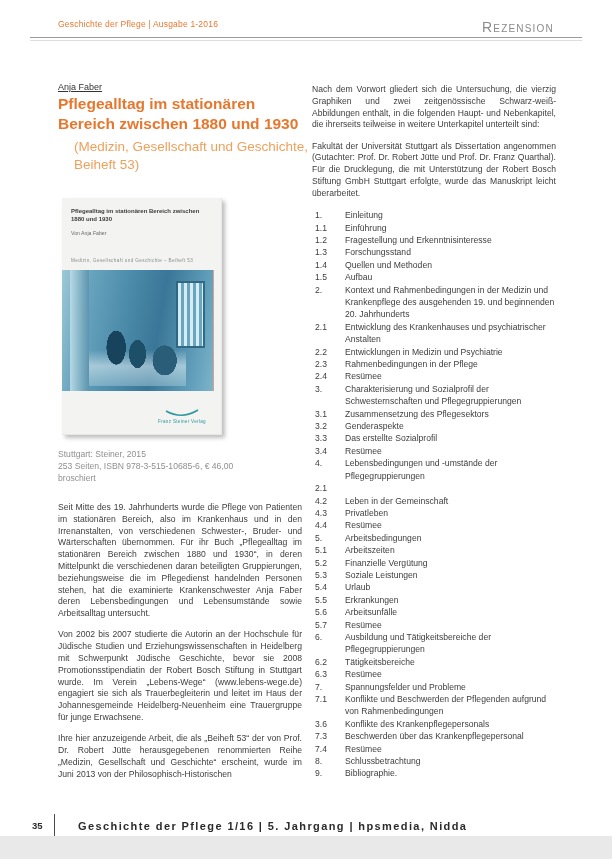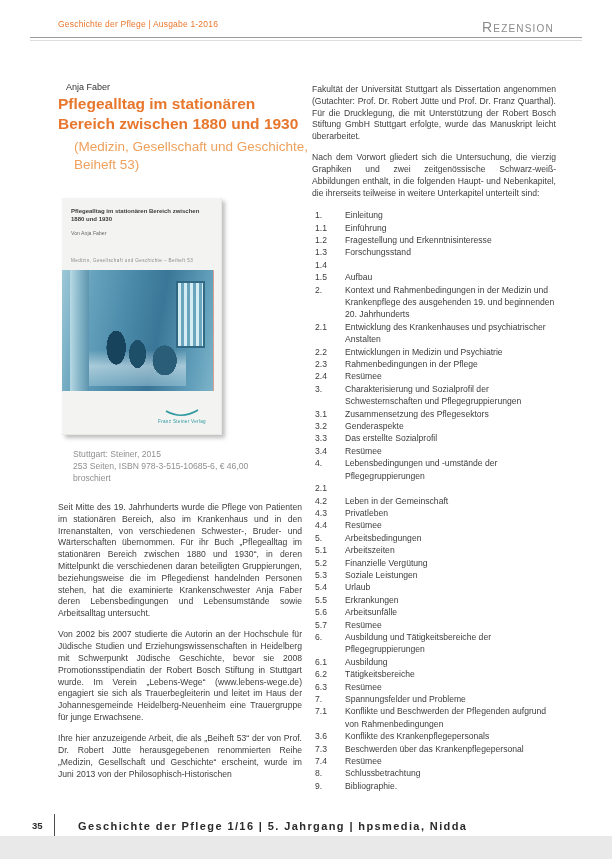--- a/index.html
+++ b/index.html
@@ -15,21 +15,21 @@
     font-family:"Liberation Sans", sans-serif;color:var(--body-ink);
     overflow:hidden;margin:0 auto;
   }
   
   .hdr-left{position:absolute;left:58px;top:19px;font-size:8.5px;color:var(--accent);letter-spacing:.2px;}
   .hdr-right{position:absolute;right:58px;top:19px;font-size:14px;color:#8a8a8a;font-variant:small-caps;letter-spacing:1.2px;}
   .hdr-rule{position:absolute;left:30px;right:30px;top:37px;height:0;border-top:1px solid #9b9b9b;}
   .hdr-rule2{position:absolute;left:30px;right:30px;top:40px;height:0;border-top:1px solid #dedede;}
 
   
-  .author{position:absolute;left:66px;top:82px;width:244px;font-size:9px;color:#333;}
+  .author{position:absolute;left:58px;top:82px;width:244px;font-size:9px;color:#333;text-decoration:underline;}
   .title{position:absolute;left:58px;top:94px;width:250px;font-size:15.5px;line-height:19.5px;font-weight:bold;color:var(--accent);}
   .subtitle{position:absolute;left:74px;top:138px;width:250px;font-size:13.5px;line-height:17.5px;color:var(--accent-light);}
 
   
   .cover{position:absolute;left:62px;top:198px;width:160px;height:237px;background:#f3f3f1;
     box-shadow:2.5px 2.5px 4px rgba(0,0,0,.25), inset -1px -1px 1px rgba(0,0,0,.05);}
   .cover-title{position:absolute;left:9px;top:10px;width:138px;font-size:6px;line-height:7.6px;font-weight:bold;color:#3c3c3c;}
   .cover-author{position:absolute;left:9px;top:32px;width:138px;font-size:5.2px;line-height:6.4px;color:#6b6b6b;}
   .cover-series{position:absolute;left:9px;top:60px;width:138px;font-size:4.6px;color:#8c8c8c;letter-spacing:.4px;white-space:nowrap;overflow:hidden;}
   .cover-photo{position:absolute;left:0;top:72px;width:151px;height:121px;
@@ -44,21 +44,21 @@
     background:
       radial-gradient(ellipse 16% 34% at 28% 52%, #17445c 0 62%, transparent 63%),
       radial-gradient(ellipse 14% 28% at 50% 60%, #1d4f68 0 62%, transparent 63%),
       radial-gradient(ellipse 20% 30% at 78% 68%, #2a5e78 0 62%, transparent 63%),
       linear-gradient(180deg, transparent 55%, rgba(230,243,247,.55) 75%, rgba(160,200,216,.5) 100%);}
   .cover-logo{position:absolute;right:9px;bottom:11px;width:62px;text-align:center;color:var(--teal);}
   .logo-swoosh{display:block;margin:0 auto 1px auto;}
   .logo-text{font-size:4.6px;line-height:5.4px;letter-spacing:.3px;}
 
   
-  .imprint{position:absolute;left:58px;top:448px;width:244px;font-size:8.6px;line-height:12px;color:var(--muted);margin-left:15px;}
+  .imprint{position:absolute;left:58px;top:448px;width:244px;font-size:8.6px;line-height:12px;color:var(--muted);}
   .imprint p{margin:0;}
 
   
   .col{position:absolute;width:244px;font-size:8.6px;line-height:11.8px;text-align:justify;color:var(--body-ink);}
   .col p{margin:0 0 9.5px 0;}
   #col-left{left:58px;top:502px;height:308px;overflow:hidden;}
   #col-right{left:312px;top:84px;height:726px;overflow:hidden;}
 
   
   .toc{margin-top:3px;padding-left:3px;text-align:left;}
@@ -109,42 +109,43 @@
     </div>
 
   <div class="col" id="col-left">
       <p>Seit Mitte des 19. Jahrhunderts wurde die Pflege von Patienten im stationären Bereich, also im Krankenhaus und in den Irrenanstalten, von verschiedenen Schwester-, Bruder- und Wärterschaften übernommen. Für ihr Buch „Pflegealltag im stationären Bereich zwischen 1880 und 1930“, in deren Mittelpunkt die verschiedenen daran beteiligten Gruppierungen, beziehungsweise die im Pflegedienst handelnden Personen stehen, hat die examinierte Krankenschwester Anja Faber deren Lebensbedingungen und Lebensumstände sowie Arbeitsalltag untersucht.</p>
       <p>Von 2002 bis 2007 studierte die Autorin an der Hochschule für Jüdische Studien und Erziehungswissenschaften in Heidelberg mit Schwerpunkt Jüdische Geschichte, bevor sie 2008 Promotionsstipendiatin der Robert Bosch Stiftung in Stuttgart wurde. Im Verein „Lebens-Wege“ (www.lebens-wege.de) engagiert sie sich als Trauerbegleiterin und leitet im Haus der Johannesgemeinde Heidelberg-Neuenheim eine Trauergruppe für junge Erwachsene.</p>
       <p>Ihre hier anzuzeigende Arbeit, die als „Beiheft 53“ der von Prof. Dr. Robert Jütte herausgegebenen renommierten Reihe „Medizin, Gesellschaft und Geschichte“ erscheint, wurde im Juni 2013 von der Philosophisch-Historischen</p>
     </div>
 
   <div class="col" id="col-right">
     <div>
+        <p>Nach dem Vorwort gliedert sich die Untersuchung, die vierzig Graphiken und zwei zeitgenössische Schwarz-weiß-Abbildungen enthält, in die folgenden Haupt- und Nebenkapitel, die ihrerseits teilweise in weitere Unterkapitel unterteilt sind:</p>
         <p>Fakultät der Universität Stuttgart als Dissertation angenommen (Gutachter: Prof. Dr. Robert Jütte und Prof. Dr. Franz Quarthal). Für die Drucklegung, die mit Unterstützung der Robert Bosch Stiftung GmbH Stuttgart erfolgte, wurde das Manuskript leicht überarbeitet.</p>
-        <p>Nach dem Vorwort gliedert sich die Untersuchung, die vierzig Graphiken und zwei zeitgenössische Schwarz-weiß-Abbildungen enthält, in die folgenden Haupt- und Nebenkapitel, die ihrerseits teilweise in weitere Unterkapitel unterteilt sind:</p>
       </div>
     <div class="toc">
         <div class="toc-row">
           <span class="toc-num">1.</span>
           <span class="toc-text">Einleitung</span>
         </div>
         <div class="toc-row">
           <span class="toc-num">1.1</span>
           <span class="toc-text">Einführung</span>
         </div>
         <div class="toc-row">
           <span class="toc-num">1.2</span>
           <span class="toc-text">Fragestellung und Erkenntnisinteresse</span>
         </div>
         <div class="toc-row">
           <span class="toc-num">1.3</span>
           <span class="toc-text">Forschungsstand</span>
         </div>
         <div class="toc-row">
           <span class="toc-num">1.4</span>
+          <span class="toc-text">Quellen und Methoden</span>
         </div>
         <div class="toc-row">
           <span class="toc-num">1.5</span>
           <span class="toc-text">Aufbau</span>
         </div>
         <div class="toc-row">
           <span class="toc-num">2.</span>
           <span class="toc-text">Kontext und Rahmenbedingungen in der Medizin und Krankenpflege des ausgehenden 19. und beginnenden 20. Jahrhunderts</span>
         </div>
         <div class="toc-row">
@@ -230,24 +231,20 @@
           <span class="toc-num">5.6</span>
           <span class="toc-text">Arbeitsunfälle</span>
         </div>
         <div class="toc-row">
           <span class="toc-num">5.7</span>
           <span class="toc-text">Resümee</span>
         </div>
         <div class="toc-row">
           <span class="toc-num">6.</span>
           <span class="toc-text">Ausbildung und Tätigkeitsbereiche der Pflegegruppierungen</span>
-        </div>
-        <div class="toc-row">
-          <span class="toc-num">6.1</span>
-          <span class="toc-text">Ausbildung</span>
         </div>
         <div class="toc-row">
           <span class="toc-num">6.2</span>
           <span class="toc-text">Tätigkeitsbereiche</span>
         </div>
         <div class="toc-row">
           <span class="toc-num">6.3</span>
           <span class="toc-text">Resümee</span>
         </div>
         <div class="toc-row">

